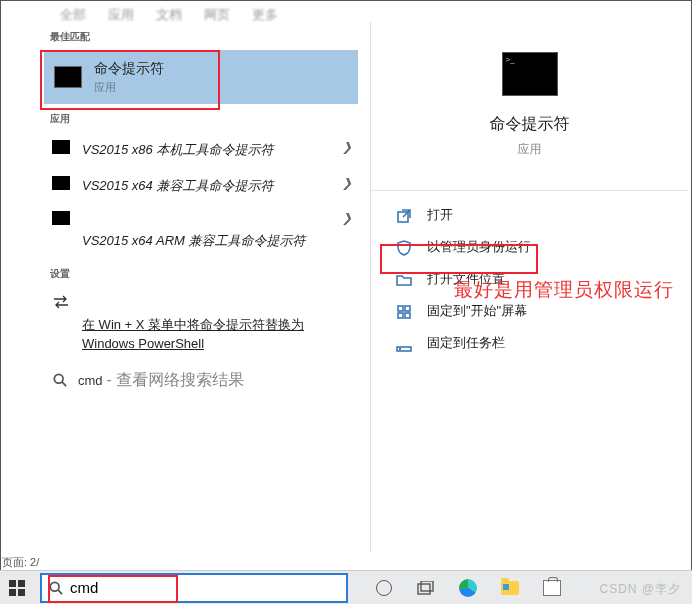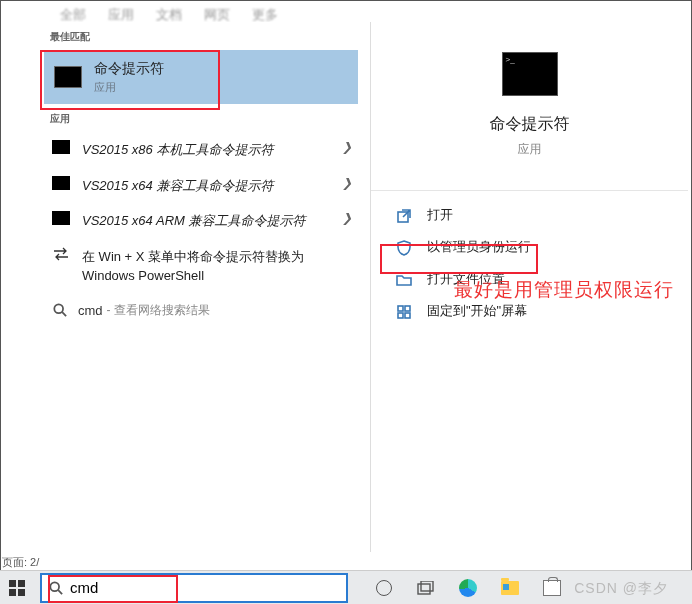--- a/index.html
+++ b/index.html
@@ -17,26 +17,26 @@
   .bm-text .sub { font-size:11px; color:#6d7a87; margin-top:2px;}
   .hl-red { border:2px solid #e23; position:absolute; pointer-events:none; }
   .hl1 { left:40px; top:50px; width:180px; height:60px; }
 
   .app-row { display:flex; align-items:flex-start; padding:8px 10px; position:relative;font-style:italic; }
   .app-row .chev { position:absolute; right:10px; color:#666; font-size:12px;}
   .small-ico { width:18px; height:14px; background:#000; margin-right:12px; flex:0 0 auto;}
   .arrow-ico { width:18px; height:14px; margin-right:12px; display:flex; align-items:center; justify-content:center; color:#333;}
   .arrow-ico svg { width:16px; height:14px; }
 
-  .settings-row { display:flex; align-items:flex-start; padding:8px 10px; }
+  .settings-row { display:flex; align-items:flex-start; padding:8px 10px;text-decoration:underline; }
   .sw-title { line-height:1.5; }
-  .multi { max-width:240px; }
+  .multi { max-width:240px;margin-top:20px; }
 
   .web-row { display:flex; align-items:center; padding:8px 10px; color:#333;}
-  .web-row .hint { color:#888; font-size:12px; margin-left:4px;}
+  .web-row .hint { color:#888; font-size:16px; margin-left:4px;}
   .lens { width:16px; height:16px; margin-right:10px; display:inline-flex; align-items:center; justify-content:center;}
   .lens svg { width:14px; height:14px; stroke:#555; fill:none; stroke-width:2;}
 
   .right-pane { position:absolute; left:370px; top:22px; width:318px; height:530px; border-left:1px solid #ddd; background:#fff;}
   .hero { text-align:center; padding:30px 0 10px 0;}
   .hero-icon { width:56px; height:44px; background:#000; margin:0 auto 18px auto; border:1px solid #555; position:relative;}
   .hero-icon::before{content:">_"; color:#ccc; font-size:8px; position:absolute; left:3px; top:2px;}
   .hero-title { font-size:16px; margin-bottom:6px;}
   .hero-sub { font-size:12px; color:#888;}
   .divider { height:1px; background:#e5e5e5; margin:22px 0 8px 0;}
@@ -50,21 +50,21 @@
   .footer { position:absolute; left:2px; bottom:34px; font-size:11px; color:#555; }
   .taskbar { position:absolute; left:0; bottom:0; width:692px; height:34px; background:#e8eaec; border-top:1px solid #ccc; display:flex; align-items:center;}
   .start { width:34px; height:34px; display:flex; align-items:center; justify-content:center;}
   .start svg { width:16px; height:16px; fill:#333;}
   .searchbox { width:308px; height:30px; border:2px solid #2a7bd1; background:#fff; display:flex; align-items:center; padding:0 6px; margin-left:6px;}
   .searchbox .lens { margin-right:6px;}
   .searchbox input { border:none; outline:none; font-size:15px; flex:1; background:transparent;}
   .hl3 { left:48px; bottom:1px; width:130px; height:28px; }
   .tb-icons { display:flex; align-items:center; gap:22px; margin-left:26px;}
   .tb-icons .ico { width:20px; height:20px; display:flex; align-items:center; justify-content:center;}
-  .watermark { position:absolute; right:24px; bottom:6px; color:#bbb; font-size:14px; letter-spacing:1px;}
+  .watermark { position:absolute; right:11px; bottom:6px; color:#bbb; font-size:12px; letter-spacing:1px;}
   .circle { width:16px; height:16px; border:1.6px solid #555; border-radius:50%;}
   .edge { width:18px; height:18px; border-radius:50%; background:conic-gradient(#3cc 0 120deg,#28e 120deg 260deg,#2a5 260deg 360deg);}
   .folder { width:18px; height:14px; background:#ffcf4a; border-radius:1px; position:relative;}
   .folder::before{content:""; position:absolute; left:0; top:-3px; width:8px; height:3px; background:#ffcf4a; border-radius:1px;}
   .folder::after{content:""; position:absolute; left:2px; top:3px; width:6px; height:6px; background:#3a9fd8;}
   .store { width:18px; height:16px; background:#fff; border:1px solid #777; position:relative;}
   .store::before{content:""; position:absolute; left:4px; top:-4px; width:8px; height:4px; border:1px solid #777; border-bottom:none; border-radius:3px 3px 0 0;}
   .taskview svg{width:18px;height:14px;stroke:#555;fill:none;stroke-width:1.4;}
 </style>
 </head>
@@ -100,20 +100,21 @@
     <div class="small-ico"></div>
     <div class="sw-title">VS2015 x64 兼容工具命令提示符</div>
     <div class="chev">❯</div>
   </div>
   <div class="app-row">
     <div class="small-ico"></div>
     <div class="sw-title multi">VS2015 x64 ARM 兼容工具命令提示符</div>
     <div class="chev">❯</div>
   </div>
 
+  <div class="section-label">设置</div>
   <div class="settings-row">
     <div class="arrow-ico">
       <svg viewBox="0 0 16 14">
           <path d="M1 4h12M10 1l3 3-3 3M15 10H3M6 7l-3 3 3 3" stroke="#333" fill="none" stroke-width="1.3"></path>
         </svg>
     </div>
     <div class="sw-title multi">在 Win + X 菜单中将命令提示符替换为 Windows PowerShell</div>
   </div>
 
   <div class="web-row">
@@ -163,20 +164,29 @@
   <div class="action-row">
     <span class="aicon">
         <svg viewBox="0 0 16 16">
           <rect x="2" y="2" width="5" height="5"></rect>
           <rect x="9" y="2" width="5" height="5"></rect>
           <rect x="2" y="9" width="5" height="5"></rect>
           <rect x="9" y="9" width="5" height="5"></rect>
         </svg>
       </span>
     <span>固定到"开始"屏幕</span>
+  </div>
+  <div class="action-row">
+    <span class="aicon">
+        <svg viewBox="0 0 16 16">
+          <rect x="1" y="11" width="14" height="4"></rect>
+          <rect x="3" y="12" width="2" height="2" fill="#3a78b5" stroke="none"></rect>
+        </svg>
+      </span>
+    <span>固定到任务栏</span>
   </div>
 </div>
 
 <div class="overlay-text">最好是用管理员权限运行</div>
 
 <div class="hl-red hl1"></div>
 <div class="hl-red hl2"></div>
 
 <div class="footer">页面: 2/</div>
 

